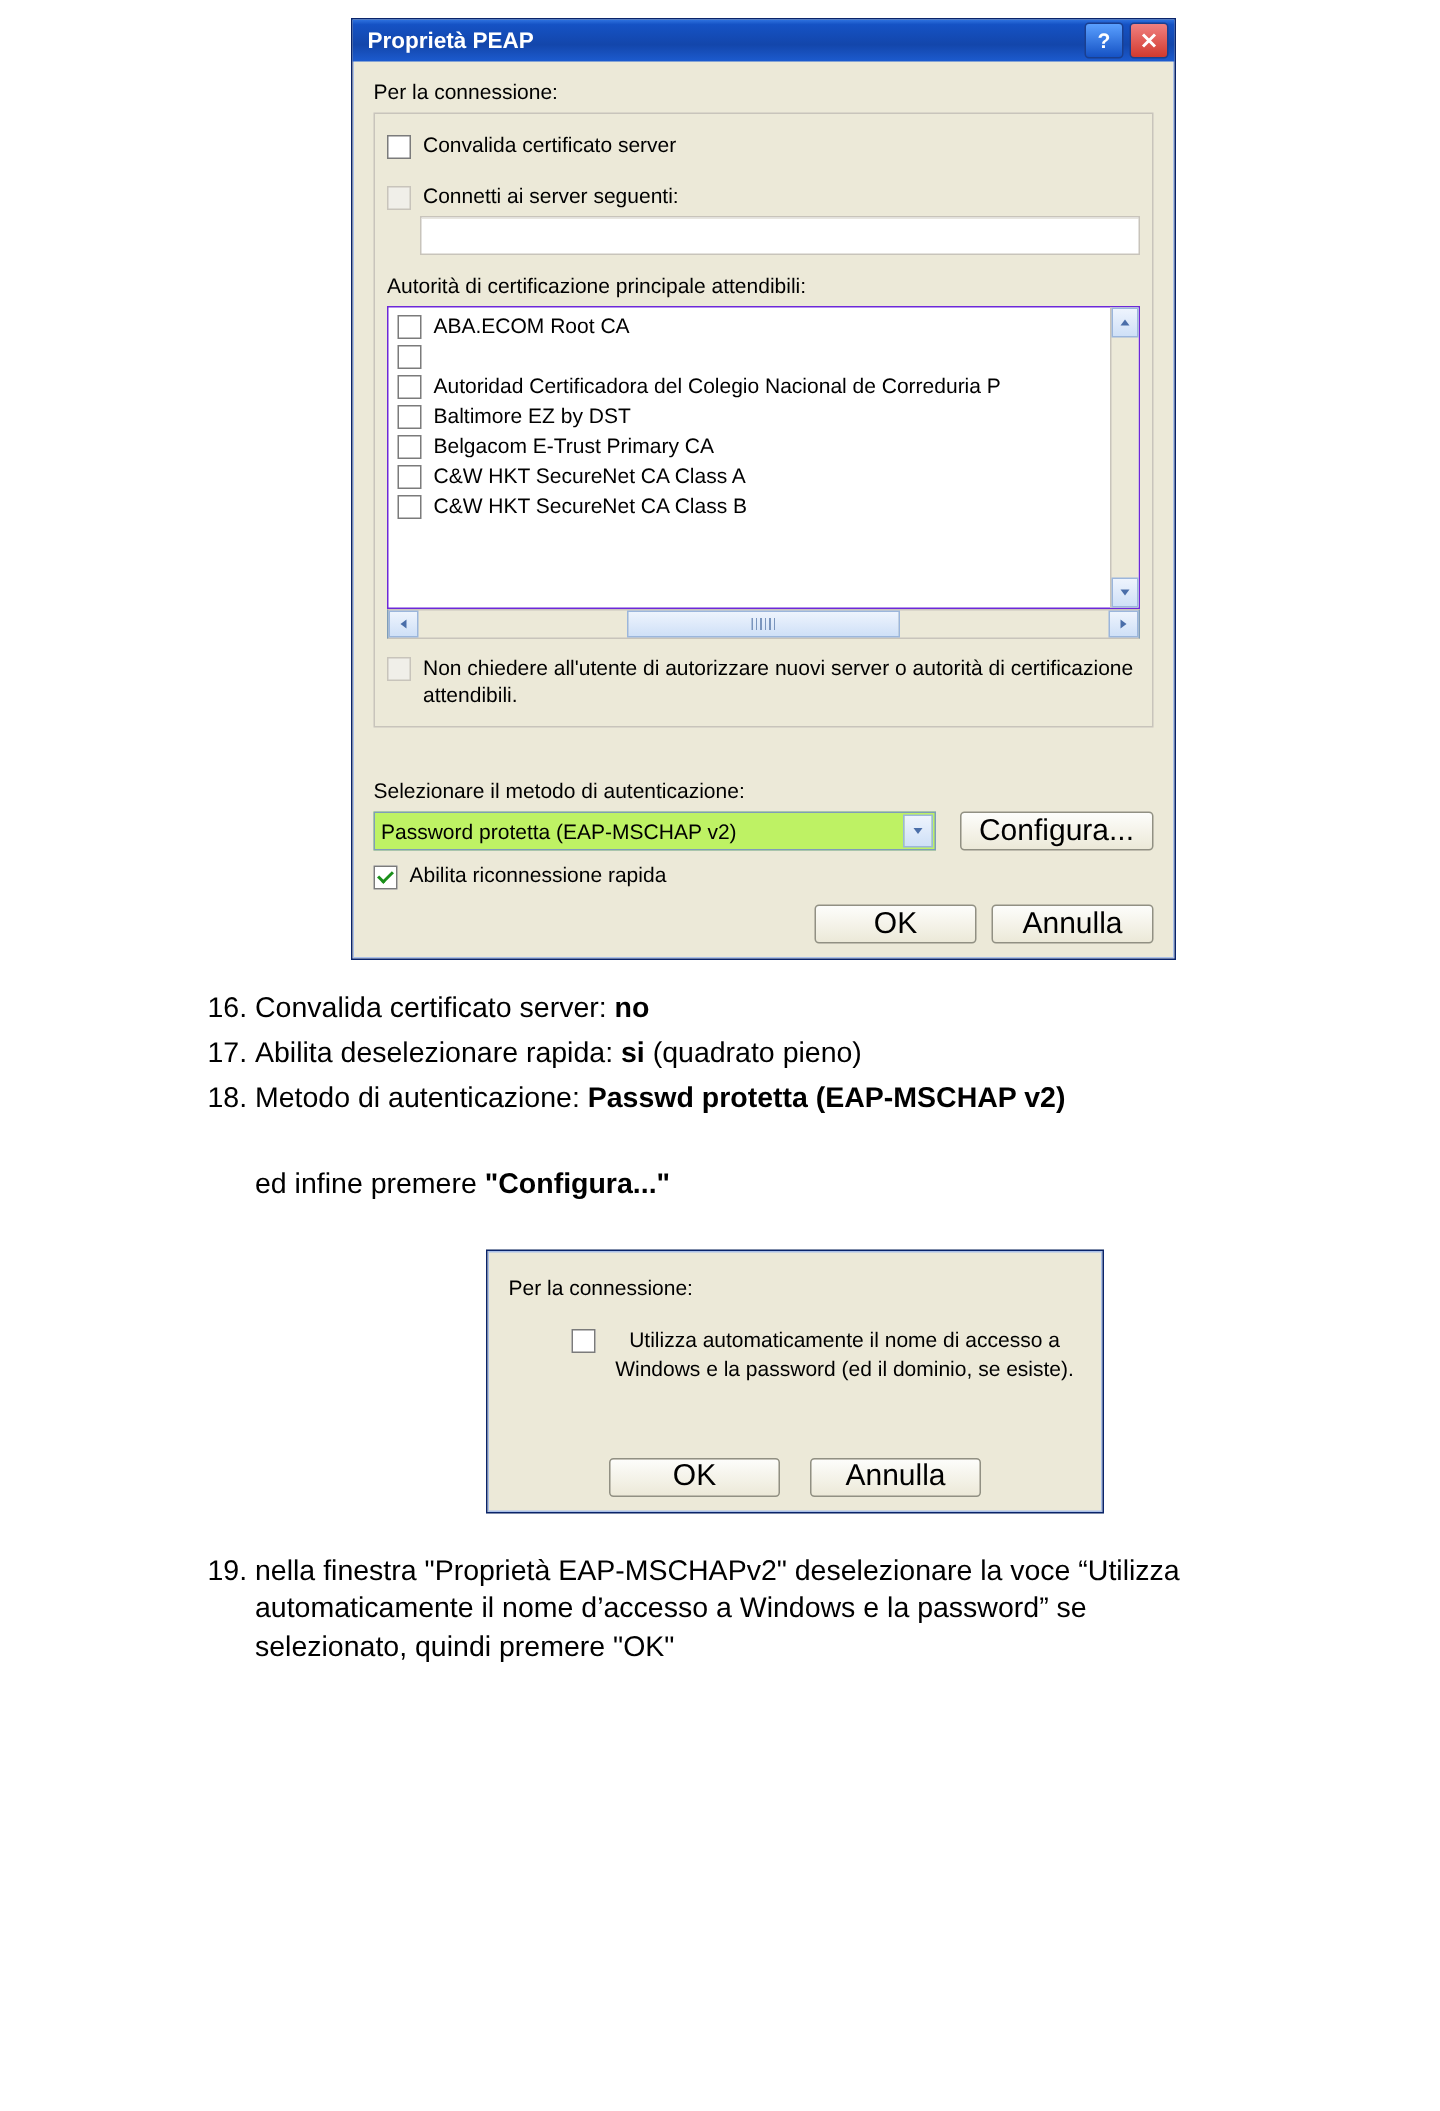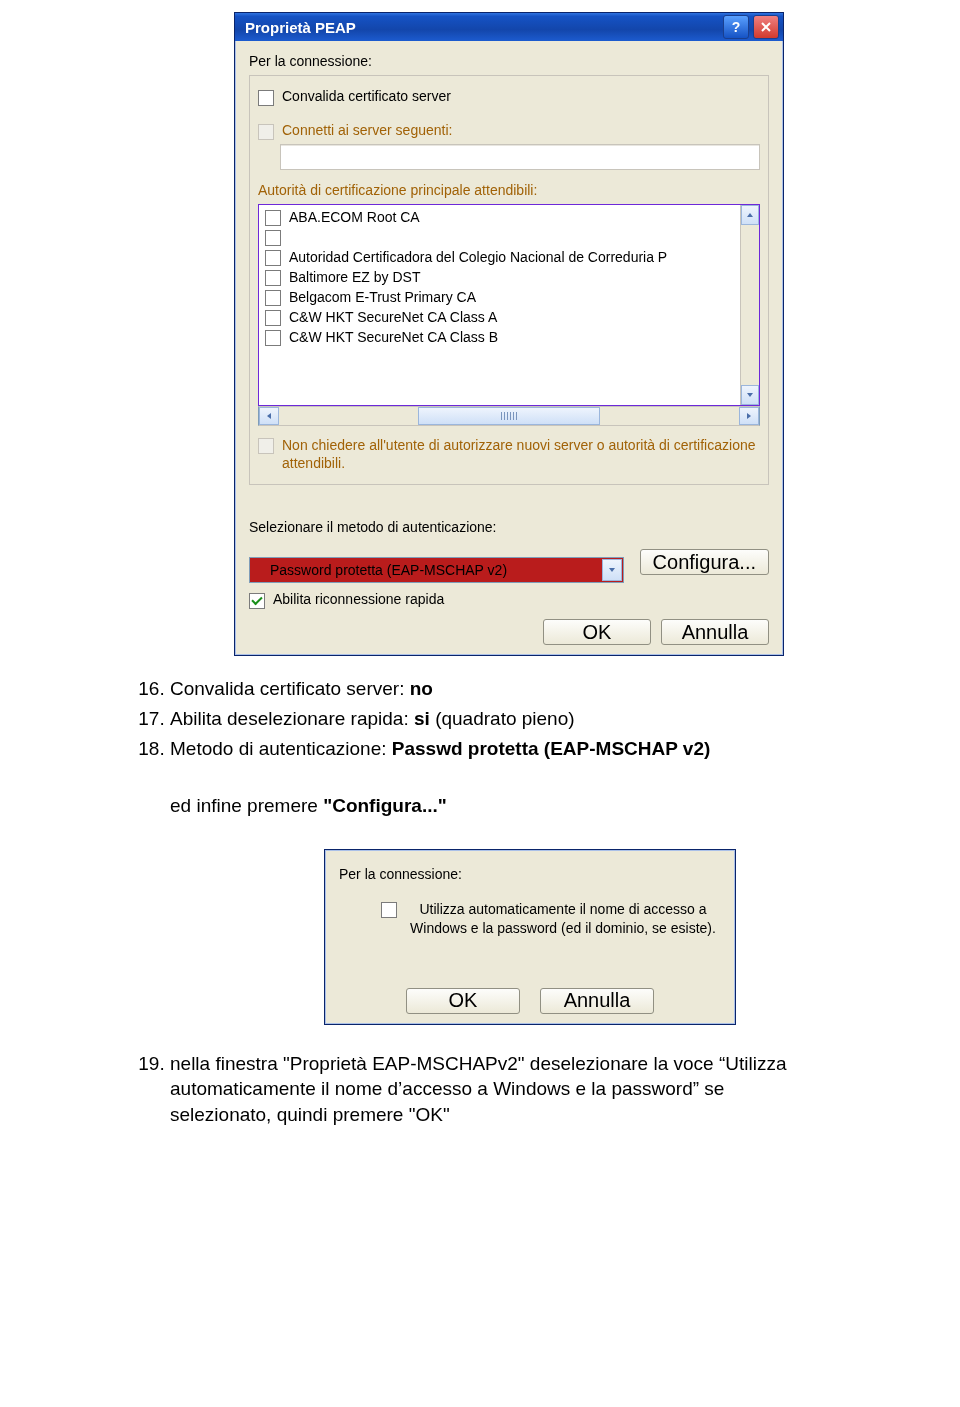--- a/index.html
+++ b/index.html
@@ -9,34 +9,34 @@
   .titlebar .title{color:#fff;font-weight:bold;font-size:15px;padding-left:6px;flex:1;white-space:nowrap;}
   .tb-btn{width:24px;height:22px;margin-left:4px;border-radius:3px;display:flex;align-items:center;justify-content:center;font-weight:bold;font-size:14px;color:#fff;border:1px solid #1a3f8f;}
   .tb-help{background:linear-gradient(#5aa0ff,#1552c4);}
   .tb-close{background:linear-gradient(#f08080,#d13a2e);}
   .body{padding:12px 14px 10px 14px;font-size:14px;}
   .lbl{font-size:14px;margin-bottom:6px;}
   .groupbox{border:1px solid #c8c4bb;padding:8px;position:relative;}
   .check-row{display:flex;align-items:flex-start;gap:8px;margin:4px 0;font-size:14px;}
   .chk{width:14px;height:14px;border:1px solid #7b7b7b;background:#fff;flex:0 0 14px;margin-top:2px;display:flex;align-items:center;justify-content:center;}
   .chk.green::after{content:"";width:8px;height:4px;border-left:2px solid #1a8f1a;border-bottom:2px solid #1a8f1a;transform:rotate(-45deg) translate(1px,-1px);}
-  .disabled{color:#a16207;}
+  .disabled{color:#000000;}
   .disabled .chk{border-color:#c8c4bb;background:#f0efe9;}
   .textfield{height:24px;border:1px solid #c8c4bb;background:#fff;box-shadow:inset 0 1px 0 #e8e6df;}
   .listbox{border:1px solid #6d28d9;background:#fff;height:196px;position:relative;padding:2px 0;}
   .list-item{display:flex;align-items:center;gap:8px;padding:1px 6px;font-size:14px;white-space:nowrap;}
   .vscroll{position:absolute;right:0;top:0;bottom:0;width:18px;background:#ece9d8;border-left:1px solid #c8c4bb;display:flex;flex-direction:column;justify-content:space-between;}
   .sbtn{height:18px;background:linear-gradient(#eef4fd,#cfe0f7);border:1px solid #9bb6dc;margin:0;display:flex;align-items:center;justify-content:center;}
   .sbtn svg{width:8px;height:8px;}
   .hscroll{height:18px;background:#ece9d8;border:1px solid #c8c4bb;border-left:1px solid #7f9db9;border-right:1px solid #7f9db9;display:flex;justify-content:space-between;}
   .hscroll .sbtn{width:18px;height:16px;}
   .thumb-h{flex:0 0 180px;margin:0 auto;background:linear-gradient(#eef4fd,#cfe0f7);border:1px solid #9bb6dc;height:16px;display:flex;align-items:center;justify-content:center;}
   .thumb-h::after{content:"";width:16px;height:8px;background:repeating-linear-gradient(90deg,#7a95bd 0 1px,transparent 1px 3px);}
   .select-row{display:flex;align-items:center;gap:16px;}
-  .select{height:24px;border:1px solid #7f9db9;background:#b91c1c;flex:1;display:flex;align-items:center;padding:0 20px;position:relative;font-size:14px;margin-top:16px;}
+  .select{height:24px;border:1px solid #7f9db9;background:#bef264;flex:1;display:flex;align-items:center;padding:0 4px;position:relative;font-size:14px;}
   .select .dd{width:18px;height:20px;background:linear-gradient(#eef4fd,#cfe0f7);border:1px solid #9bb6dc;position:absolute;right:1px;top:1px;display:flex;align-items:center;justify-content:center;}
   .btn{height:24px;padding:0 12px;background:linear-gradient(#fdfdfb,#ece9d8);border:1px solid #919083;border-radius:3px;font-size:20px;display:inline-flex;align-items:center;}
   .btn-row{display:flex;justify-content:flex-end;gap:10px;margin-top:10px;}
   .instructions{margin:20px 62px 30px 62px;font-size:19px;line-height:1.35;}
   .instructions ol{padding-left:34px;margin:0;}
   .instructions li{margin-bottom:4px;}
   .dialog2{width:410px;margin-left:250px;}
   .dialog2 .body{padding-top:16px;}
   .dlg2-check{margin:18px 0 10px 42px;text-align:center;}
   .spacer{height:34px;}

